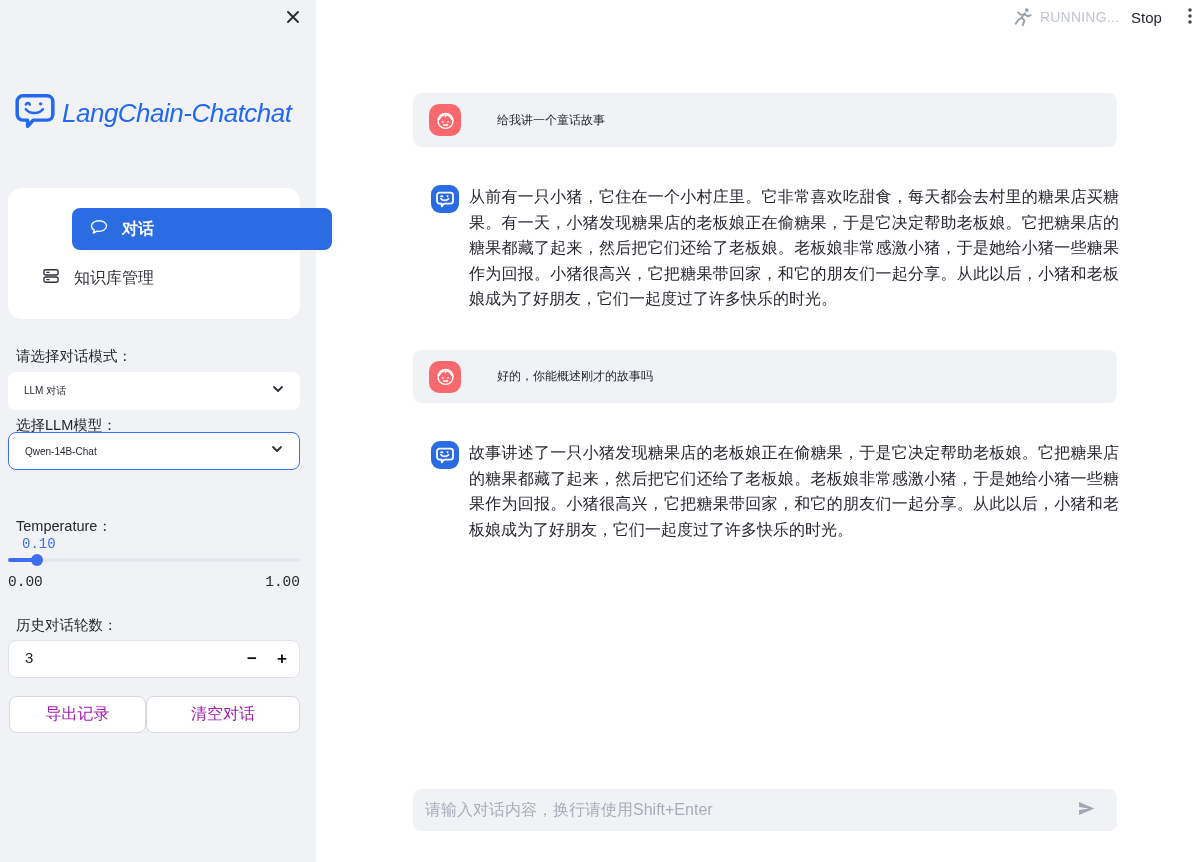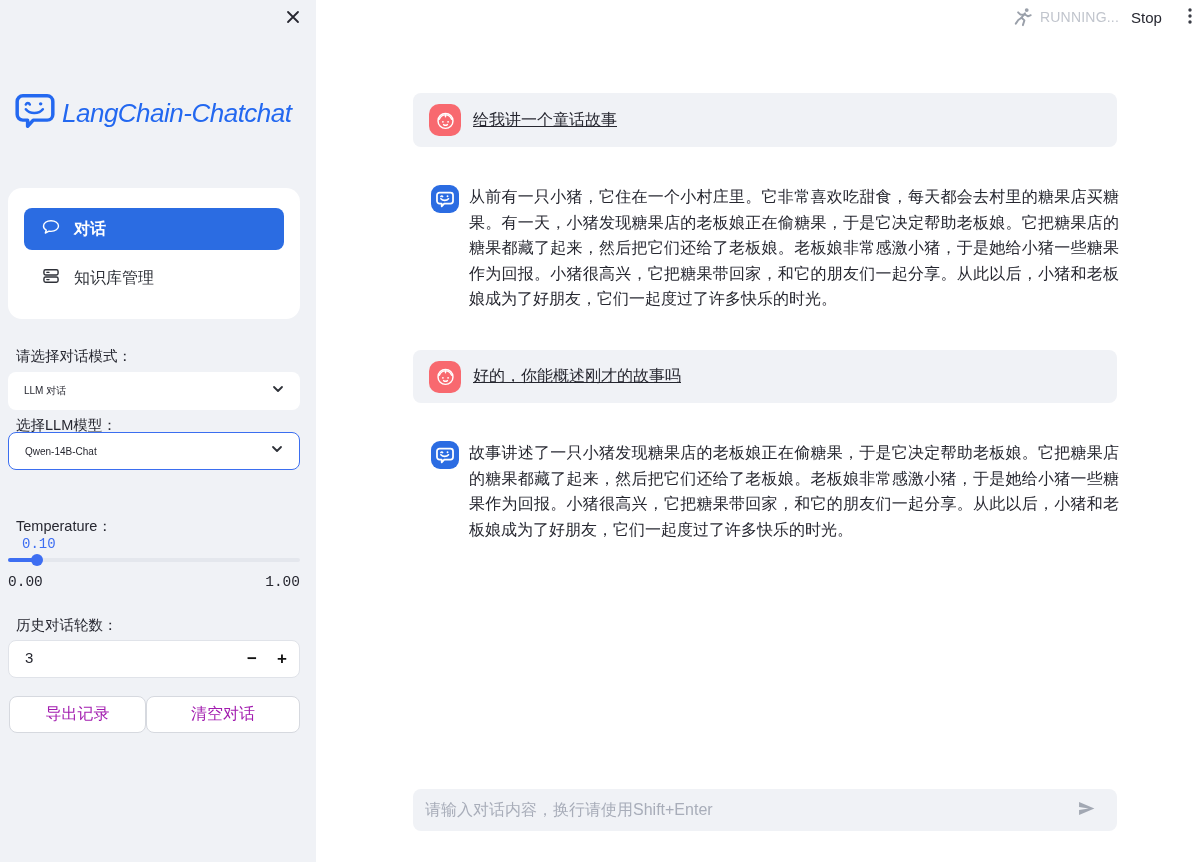--- a/index.html
+++ b/index.html
@@ -13,21 +13,21 @@
                background:transparent; cursor:pointer; display:flex; align-items:center; justify-content:center; }
   .logo-row { position:absolute; left:15px; top:92px; display:flex; align-items:center; gap:7px; }
   .logo-text { font-size:26px; font-weight:normal; font-style:italic; color:#2368f0; letter-spacing:-0.5px; white-space:nowrap; }
   .version-row { position:absolute; left:16px; top:152px; width:286px; text-align:right; white-space:nowrap; }
   .version-label { font-size:14px; color:#7d818c; }
   .version-value { font-size:13px; color:#989ca7; }
 
   .menu-card { position:absolute; left:8px; top:188px; width:292px; height:131px; background:#ffffff; border-radius:14px; }
   .menu-item { position:absolute; left:16px; width:260px; height:42px; border-radius:8px;
                display:flex; align-items:center; gap:13px; padding-left:17px; cursor:pointer; }
-  .menu-item.active { top:20px; background:#2b6ce2; }
+  .menu-item.active { top:20px; background:#2b6ce2;margin-left:48px; }
   .menu-item.active .menu-label { color:#ffffff; font-weight:bold; }
   .menu-item.plain { top:69px; background:transparent; }
   .menu-label { font-size:16px; color:#2e3138; }
 
   .side-label { position:absolute; left:16px; font-size:14.5px; color:#262730; white-space:nowrap; }
   .select-box { position:absolute; left:8px; width:292px; height:38px; background:#ffffff; border-radius:8px;
                 display:flex; align-items:center; padding:0 14px 0 16px; cursor:pointer; }
   .select-box .sel-value { flex:1; font-size:10px; color:#262730; }
   .select-box.focused { border:1.5px solid #3b6ef0; }
 
@@ -57,21 +57,21 @@
   .hdr-status { position:absolute; left:1040px; top:9px; font-size:14px; color:#c1c5cd; letter-spacing:0.2px; }
   .hdr-stop { position:absolute; left:1125px; top:5px; border:none; background:transparent; font-size:15px;
               color:#262730; cursor:pointer; font-family:inherit; padding:4px 6px; }
   .hdr-menu { position:absolute; left:1180px; top:6px; width:20px; height:22px; border:none; background:transparent;
               cursor:pointer; display:flex; align-items:center; justify-content:center; }
 
   
   .msg-user { position:absolute; left:413px; width:704px; background:#f0f2f6; border-radius:8px;
               display:flex; align-items:center; }
   .msg-user .avatar { margin-left:16px; }
-  .msg-user .msg-text { margin-left:12px; font-size:16px; color:#262730;text-decoration:underline; }
+  .msg-user .msg-text { margin-left:36px; font-size:12px; color:#262730; }
   .avatar { width:32px; height:32px; border-radius:10px; display:flex; align-items:center; justify-content:center; flex:0 0 auto; }
   .avatar.user { background:#f8696f; }
   .avatar.assistant { width:28px; height:28px; border-radius:9px; background:#2b6ce2; }
   .msg-assistant { position:absolute; left:413px; width:704px; }
   .msg-assistant .avatar { position:absolute; left:18px; top:13px; }
   .msg-assistant .msg-text { position:absolute; left:56px; top:12px; width:650px; font-size:16px;
                              line-height:25.6px; color:#262730; text-align:justify; }
 
   .chat-input-bar { position:absolute; left:413px; top:789px; width:704px; height:42px; background:#f0f2f6;
                     border-radius:8px; display:flex; align-items:center; padding:0 20px 0 12px; }

